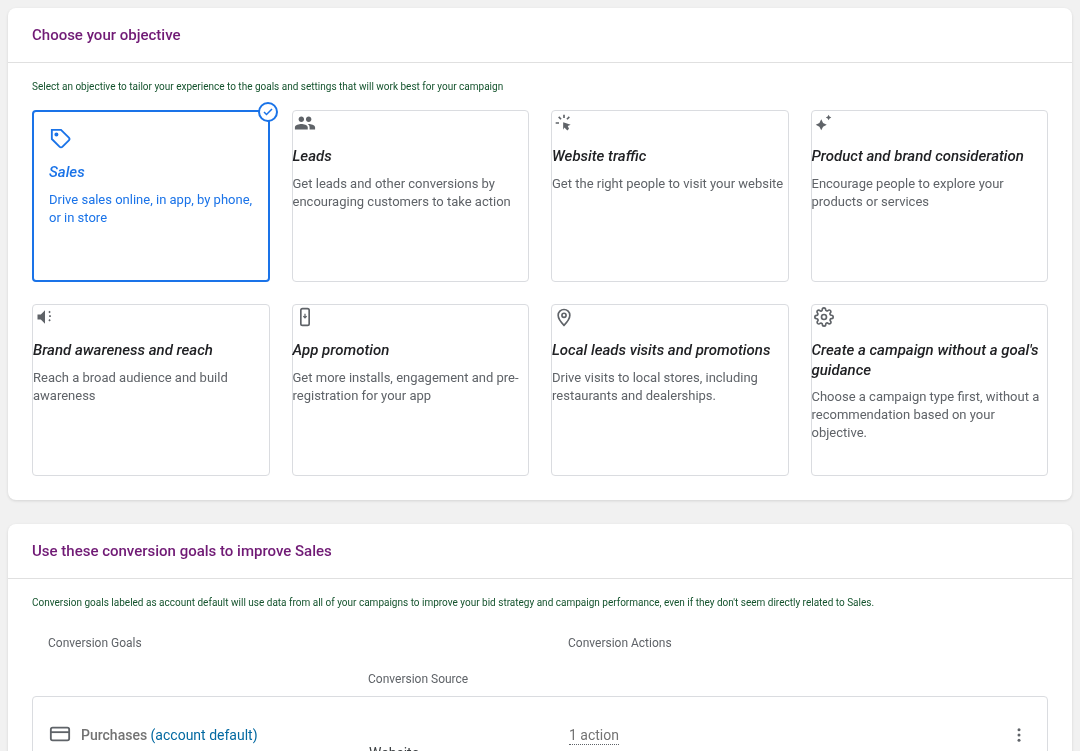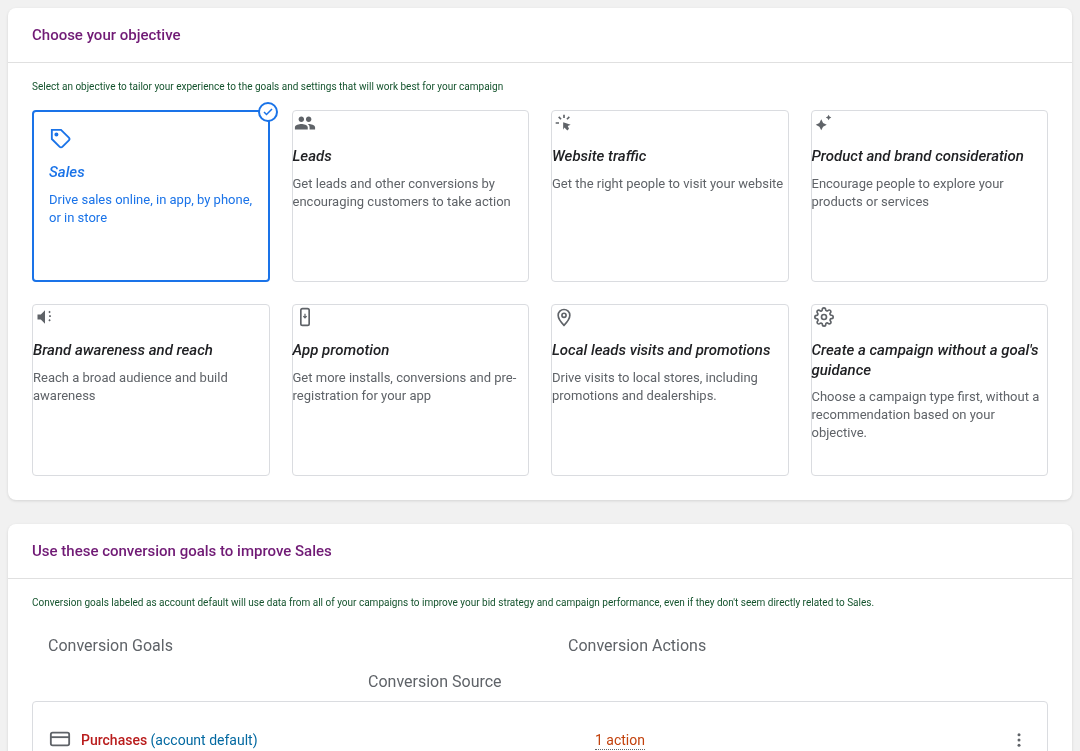--- a/index.html
+++ b/index.html
@@ -86,44 +86,43 @@
     font-style: italic;
   }
   .obj-desc {
     font-size: 13px;
     color: #5f6368;
     line-height: 1.4;
   }
   .table-head {
     display: flex;
     padding: 10px 16px;
-    font-size: 16px;
+    font-size: 12px;
     color: #5f6368;
   }
   .col1 { flex: 0 0 320px; }
   .col2 { flex: 0 0 200px; margin-top: 36px; }
   .col3 { flex: 1; }
   .col4 { flex: 0 0 40px; text-align: right; }
   .table-row {
     display: flex;
     align-items: center;
     border: 1px solid #dadce0;
     border-radius: 4px;
     padding: 12px 16px;
     font-size: 14px;
   }
   .goal-name { display: flex; align-items: center; gap: 10px; }
   .goal-icon { color: #5f6368; }
-  .goal-label { font-weight: 500; color: #b91c1c; margin-top: 15px; }
+  .goal-label { font-weight: 500; color: #737373; margin-top: 15px; }
   .goal-suffix { color: #0369a1; font-weight: 400; }
   .action-link {
-    color: #c2410c;
+    color: #737373;
     border-bottom: 1px dotted #5f6368;
     padding-bottom: 1px;
-    margin-left: 26px;
   }
   .more-btn {
     cursor: pointer;
     color: #5f6368;
     display: inline-flex;
     align-items: center;
     justify-content: center;
     width: 24px;
     height: 24px;
   }
@@ -196,32 +195,32 @@
       </div>
 
       <div class="obj-card">
         <div class="obj-icon">
           <svg width="20" height="20" viewBox="0 0 24 24" fill="none" stroke="currentColor" stroke-width="2">
               <rect x="7" y="2" width="10" height="20" rx="2"></rect>
               <path d="M12 8v5m-2-2 2 2 2-2" stroke-width="1.5"></path>
             </svg>
         </div>
         <div class="obj-title">App promotion</div>
-        <div class="obj-desc">Get more installs, conversions and pre-registration for your app</div>
+        <div class="obj-desc">Get more installs, engagement and pre-registration for your app</div>
       </div>
 
       <div class="obj-card">
         <div class="obj-icon">
           <svg width="20" height="20" viewBox="0 0 24 24" fill="none" stroke="currentColor" stroke-width="2">
               <path d="M12 22s7-7 7-12a7 7 0 0 0-14 0c0 5 7 12 7 12z"></path>
               <circle cx="12" cy="10" r="2.5"></circle>
             </svg>
         </div>
         <div class="obj-title">Local leads visits and promotions</div>
-        <div class="obj-desc">Drive visits to local stores, including promotions and dealerships.</div>
+        <div class="obj-desc">Drive visits to local stores, including restaurants and dealerships.</div>
       </div>
 
       <div class="obj-card">
         <div class="obj-icon">
           <svg width="20" height="20" viewBox="0 0 24 24" fill="none" stroke="currentColor" stroke-width="2">
               <circle cx="12" cy="12" r="3"></circle>
               <path d="M19.4 15a1.65 1.65 0 0 0 .33 1.82l.06.06a2 2 0 1 1-2.83 2.83l-.06-.06a1.65 1.65 0 0 0-1.82-.33 1.65 1.65 0 0 0-1 1.51V21a2 2 0 0 1-4 0v-.09a1.65 1.65 0 0 0-1-1.51 1.65 1.65 0 0 0-1.82.33l-.06.06a2 2 0 1 1-2.83-2.83l.06-.06a1.65 1.65 0 0 0 .33-1.82 1.65 1.65 0 0 0-1.51-1H3a2 2 0 0 1 0-4h.09a1.65 1.65 0 0 0 1.51-1 1.65 1.65 0 0 0-.33-1.82l-.06-.06a2 2 0 1 1 2.83-2.83l.06.06a1.65 1.65 0 0 0 1.82.33h0a1.65 1.65 0 0 0 1-1.51V3a2 2 0 0 1 4 0v.09a1.65 1.65 0 0 0 1 1.51h0a1.65 1.65 0 0 0 1.82-.33l.06-.06a2 2 0 1 1 2.83 2.83l-.06.06a1.65 1.65 0 0 0-.33 1.82v0a1.65 1.65 0 0 0 1.51 1H21a2 2 0 0 1 0 4h-.09a1.65 1.65 0 0 0-1.51 1z"></path>
             </svg>
         </div>
         <div class="obj-title">Create a campaign without a goal's guidance</div>

